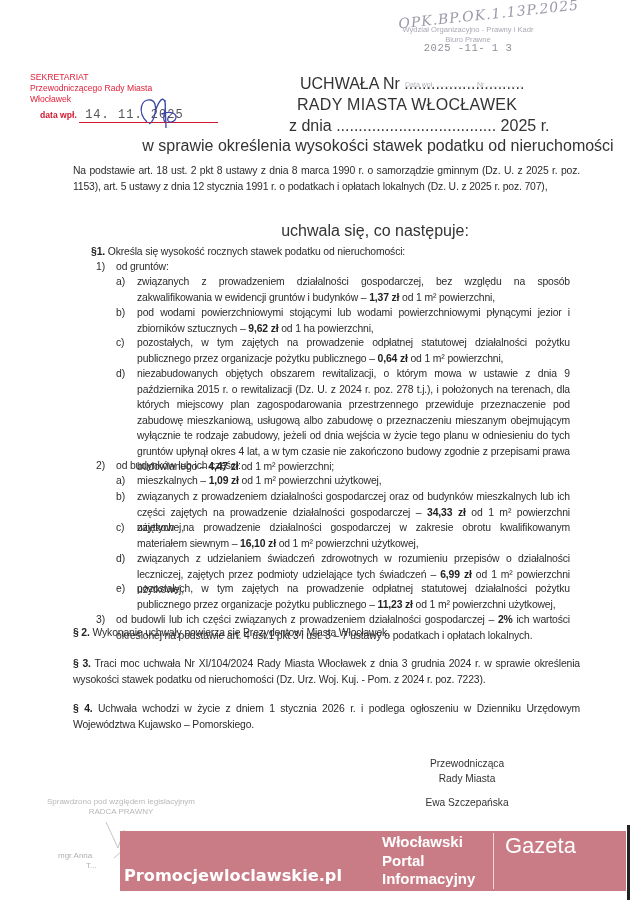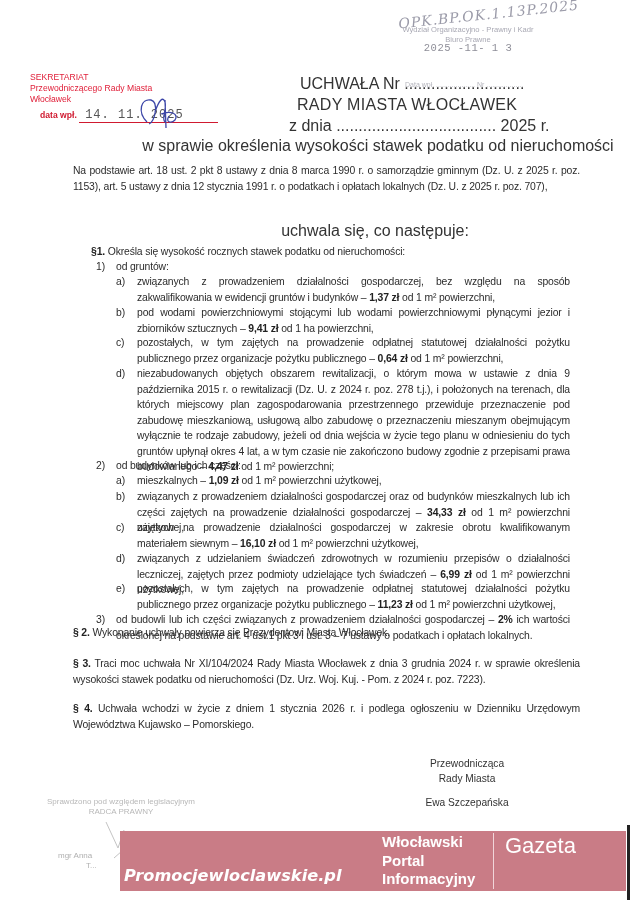--- a/index.html
+++ b/index.html
@@ -30,21 +30,21 @@
 
   
   .sig { left: 412px; width: 110px; text-align: center; font-size: 10.2px; color: #333; }
 
   .checked { left: 28px; top: 797px; width: 186px; text-align: center; color: #b8b8b8; font-size: 8px; line-height: 10px; }
   .lawyer { left: 58px; top: 851px; color: #b0b0b0; font-size: 8px; line-height: 10px; }
 
   
   .banner { left: 120px; top: 831px; width: 506px; height: 60px; background: #c97c86; }
   .logo1 { left: 4px; top: 0px; color: #fff; font-family: "DejaVu Sans", sans-serif; font-weight: bold; font-size: 31px; letter-spacing: 0.5px; line-height: 34px; }
-  .logo2 { left: 4px; top: 34px; color: #fff; font-family: "DejaVu Sans", sans-serif; font-weight: bold; font-size: 16.2px; line-height: 22px; font-style: italic; }
+  .logo2 { left: 4px; top: 34px; color: #fff; font-family: "DejaVu Sans", sans-serif; font-weight: bold; font-size: 16.2px; line-height: 22px; }
   .portal { left: 262px; top: 2px; color: #fff; font-weight: bold; font-size: 15px; line-height: 18.5px; }
   .vsep { left: 373px; top: 2px; width: 1px; height: 56px; background: #f1d6da; }
   .gazeta { left: 385px; top: 2px; color: #fff; font-size: 22px; line-height: 26px; }
   .kujawy { left: 385px; top: 30px; color: #fff; font-family: "DejaVu Sans", sans-serif; font-weight: bold; font-size: 22px; letter-spacing: 1.5px; line-height: 28px; margin-top: 48px; }
   .edge { right: 0; top: 825px; width: 3px; height: 75px; background: #222; }
 </style>
 </head>
 <body>
 
 <div class="abs stamp">
@@ -84,21 +84,21 @@
 <div class="abs txt" style="left:96px;top:259px">1)</div>
 <div class="abs txt" style="left:116px;top:259px">od gruntów:</div>
 
 <div class="abs txt" style="left:116px;top:274px">a)</div>
 <div class="abs txt just" style="left:137px;top:274px;width:433px">
   <span>związanych z prowadzeniem działalności gospodarczej, bez względu na sposób  zakwalifikowania w ewidencji gruntów i budynków – </span><b>1,37 zł</b><span> od 1 m² powierzchni,</span>
 </div>
 
 <div class="abs txt" style="left:116px;top:305px">b)</div>
 <div class="abs txt just" style="left:137px;top:305px;width:433px">
-  <span>pod wodami powierzchniowymi stojącymi lub wodami powierzchniowymi płynącymi jezior i zbiorników sztucznych – </span><b>9,41 zł</b><span> od 1 ha powierzchni,</span>
+  <span>pod wodami powierzchniowymi stojącymi lub wodami powierzchniowymi płynącymi jezior i zbiorników sztucznych – </span><b>9,62 zł</b><span> od 1 ha powierzchni,</span>
 </div>
 
 <div class="abs txt" style="left:116px;top:335px">c)</div>
 <div class="abs txt just" style="left:137px;top:335px;width:433px">
   <span>pozostałych, w tym zajętych na prowadzenie odpłatnej statutowej działalności pożytku publicznego przez organizacje pożytku publicznego – </span><b>0,64 zł</b><span> od 1 m² powierzchni,</span>
 </div>
 
 <div class="abs txt" style="left:116px;top:366px">d)</div>
 <div class="abs txt just" style="left:137px;top:366px;width:433px">
   <span>niezabudowanych objętych obszarem rewitalizacji, o którym mowa w ustawie z dnia 9 października 2015 r. o rewitalizacji (Dz. U. z 2024 r. poz. 278 t.j.), i położonych na terenach, dla których miejscowy plan zagospodarowania przestrzennego przewiduje przeznaczenie pod zabudowę mieszkaniową, usługową albo zabudowę o przeznaczeniu mieszanym obejmującym wyłącznie te rodzaje zabudowy, jeżeli od dnia wejścia w życie tego planu w odniesieniu do tych gruntów upłynął okres 4 lat, a w tym czasie nie zakończono budowy zgodnie z przepisami prawa budowlanego – </span><b>4,47 zł</b><span> od 1 m² powierzchni;</span>

